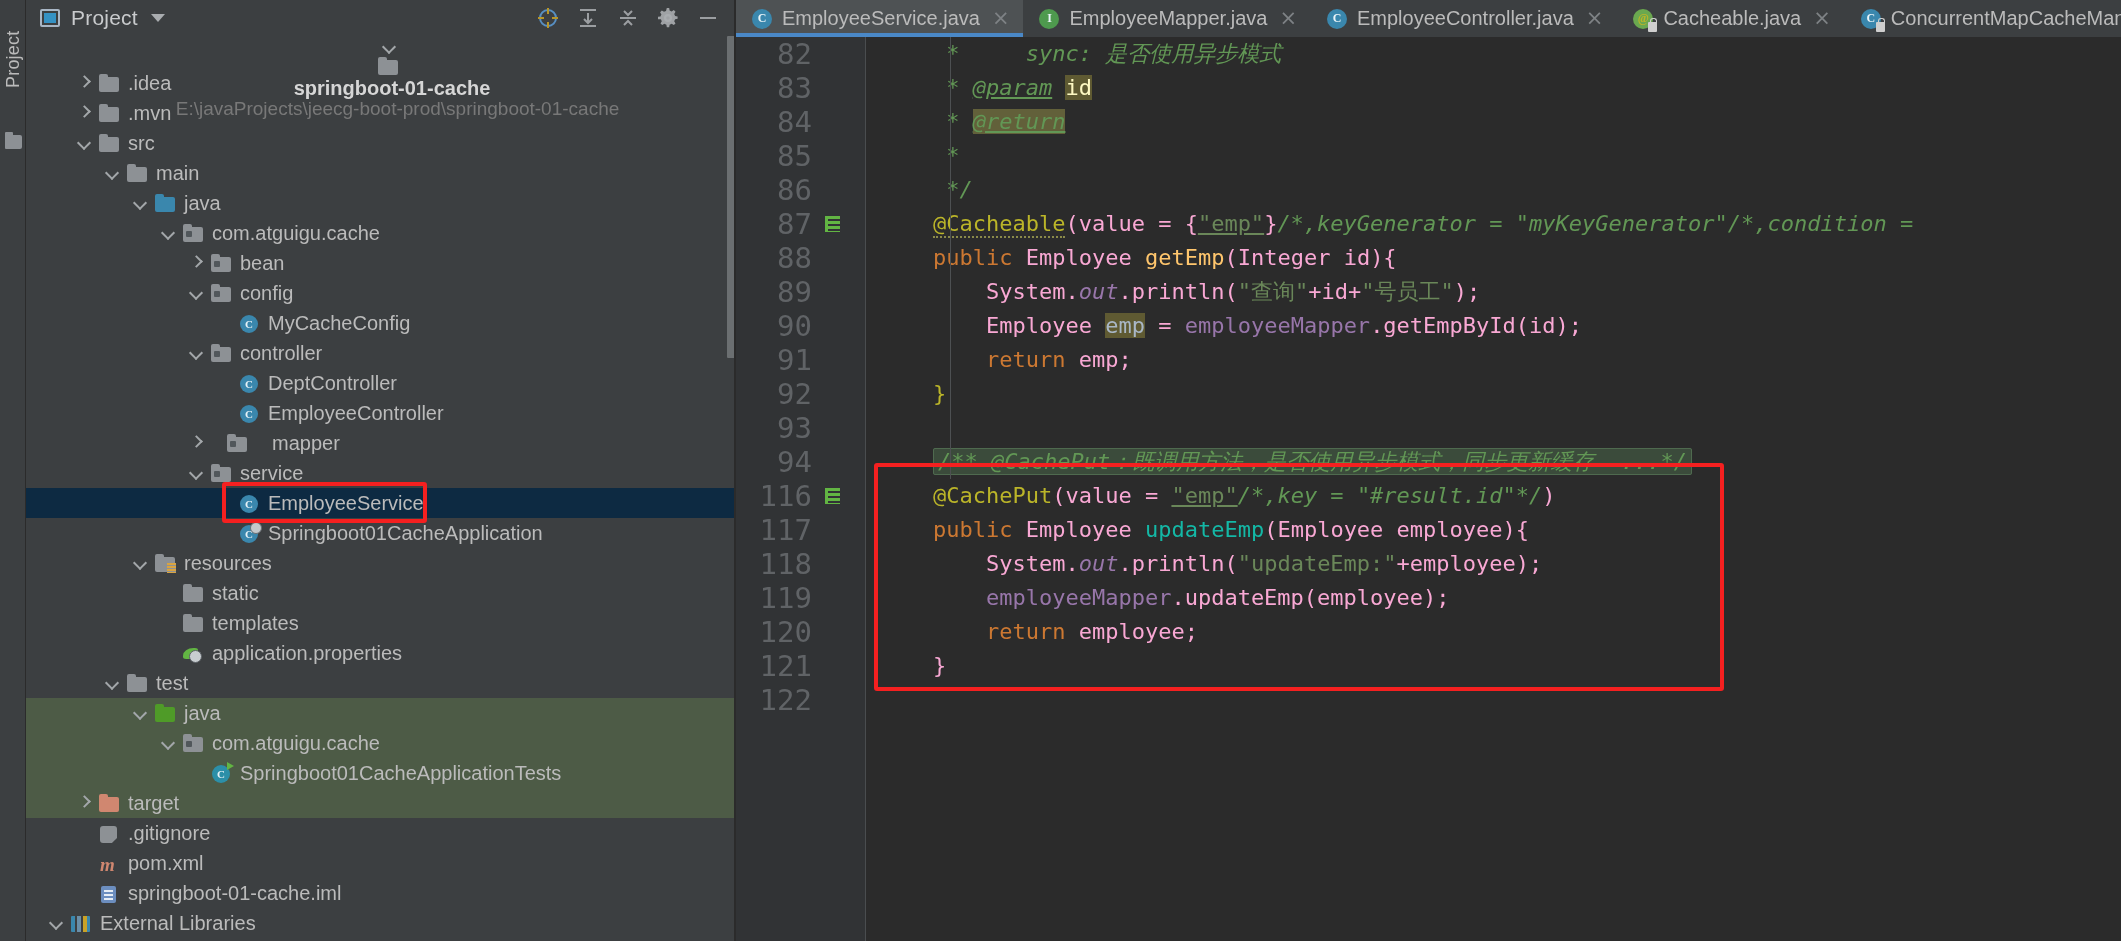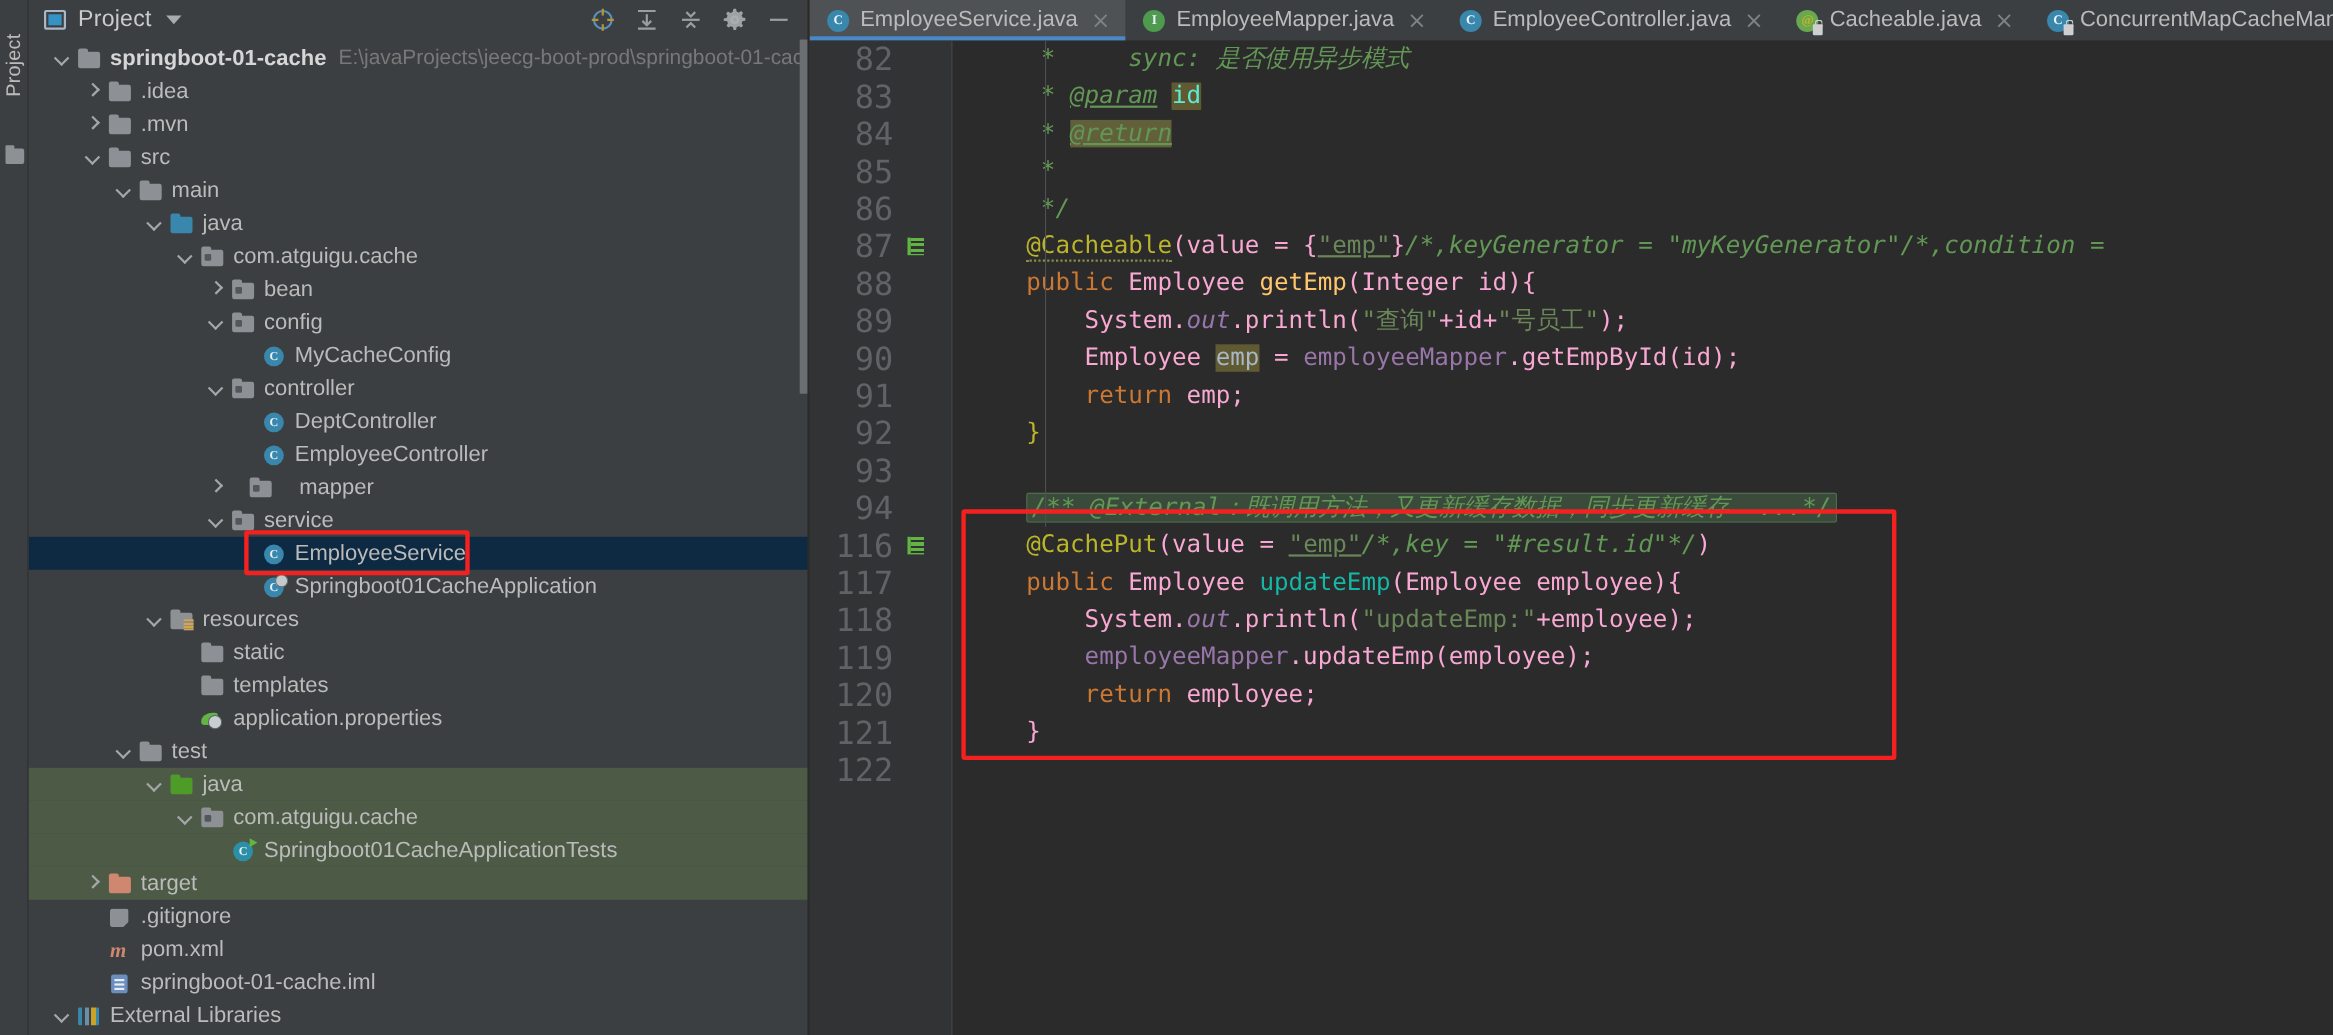--- a/index.html
+++ b/index.html
@@ -345,21 +345,21 @@
         </div>
         <div class="htool">
           <svg width="24" height="24" viewBox="0 0 24 24">
             <path d="M4 12h16" stroke="#a9acaf" stroke-width="2"></path>
           </svg>
         </div>
       </div>
     </div>
 
     <div class="tree" id="tree-root">
-        <div class="trow bold" style="padding-left: 22px;">
+        <div class="trow bold" style="padding-left: 22px; flex-direction: column;">
           <span class="arrow down"></span>
           <span class="ticon">
             <span class="fol"></span>
           </span>
           <span class="tlabel">springboot-01-cache</span>
           <span class="tsub">E:\javaProjects\jeecg-boot-prod\springboot-01-cache</span>
         </div>
         <div class="trow" style="padding-left: 50px;">
           <span class="arrow right"></span>
           <span class="ticon">
@@ -631,32 +631,32 @@
           <div class="gline">116<span class="gmark bean"></span></div>
           <div class="gline">117<span class="fold minus"></span></div>
           <div class="gline">118</div>
           <div class="gline">119</div>
           <div class="gline">120</div>
           <div class="gline">121<span class="fold brace"></span></div>
           <div class="gline">122</div>
         </div>
       <div class="codecol" id="codecol">
           <div class="cline"><span class="cmt">     *     sync: 是否使用异步模式</span></div>
-          <div class="cline"><span class="cmt">     * </span><span class="tagx">@param</span><span class="cmt"> </span><span class="hl-olive" style="color:#5eead4">id</span></div>
+          <div class="cline"><span class="cmt">     * </span><span class="tagx">@param</span><span class="cmt"> </span><span class="hl-olive" style="color:#fef9c3">id</span></div>
           <div class="cline"><span class="cmt">     * </span><span class="tagx hl-olive2">@return</span></div>
           <div class="cline"><span class="cmt">     *</span></div>
           <div class="cline"><span class="cmt">     */</span></div>
           <div class="cline">    <span class="anno squig">@Cacheable</span><span class="white">(value = {</span><span class="str ulink">"emp"</span><span class="white">}</span><span class="cmt">/*,keyGenerator = </span><span class="cmt">"myKeyGenerator"</span><span class="cmt">/*,condition = </span></div>
           <div class="cline">    <span class="kw">public</span> <span class="white">Employee </span><span class="white" style="color:#ffc66d">getEmp</span><span class="white">(</span><span class="white">Integer id</span><span class="white">){</span></div>
           <div class="cline">        <span class="white">System.</span><span class="stat" style="color:#9876aa;font-style:italic">out</span><span class="white">.</span><span class="white">println</span><span class="white">(</span><span class="str">"查询"</span><span class="white">+id+</span><span class="str">"号员工"</span><span class="white">);</span></div>
           <div class="cline">        <span class="white">Employee </span><span class="hl-olive">emp</span><span class="white"> = </span><span class="fld">employeeMapper</span><span class="white">.getEmpById(id);</span></div>
           <div class="cline">        <span class="kw">return</span><span class="white"> emp;</span></div>
           <div class="cline">    <span class="anno">}</span></div>
           <div class="cline"></div>
-          <div class="cline">    <span class="collapsed">/** @External：既调用方法，又更新缓存数据，同步更新缓存  ...*/</span></div>
+          <div class="cline">    <span class="collapsed">/** @CachePut：既调用方法，是否使用异步模式，同步更新缓存  ...*/</span></div>
           <div class="cline">    <span class="anno">@CachePut</span><span class="white">(value = </span><span class="str ulink">"emp"</span><span class="cmt">/*,key = </span><span class="cmt">"#result.id"</span><span class="cmt">*/</span><span class="white">)</span></div>
           <div class="cline">    <span class="kw">public</span> <span class="white">Employee </span><span class="white" style="color:#14b8a6">updateEmp</span><span class="white">(Employee employee){</span></div>
           <div class="cline">        <span class="white">System.</span><span class="stat" style="color:#9876aa;font-style:italic">out</span><span class="white">.println(</span><span class="str">"updateEmp:"</span><span class="white">+employee);</span></div>
           <div class="cline">        <span class="fld">employeeMapper</span><span class="white">.updateEmp(employee);</span></div>
           <div class="cline">        <span class="kw">return</span><span class="white"> employee;</span></div>
           <div class="cline">    <span class="white">}</span></div>
           <div class="cline"></div>
           <div class="indent-guide" style="top: 0px; height: 442px; left: 84px;"></div>
         </div>
 

